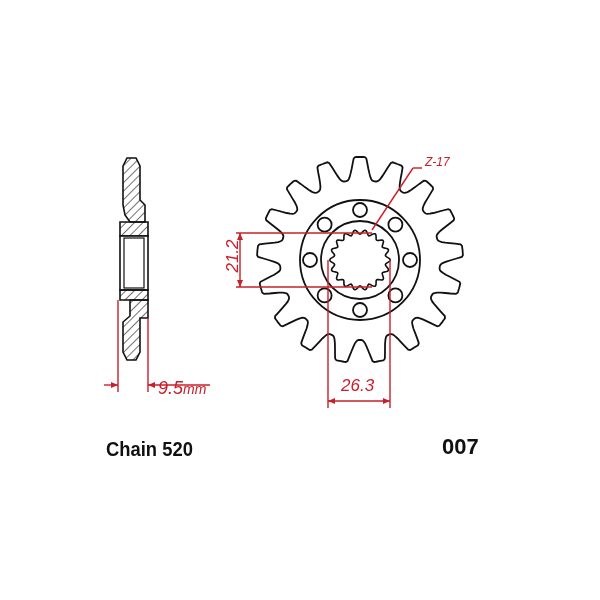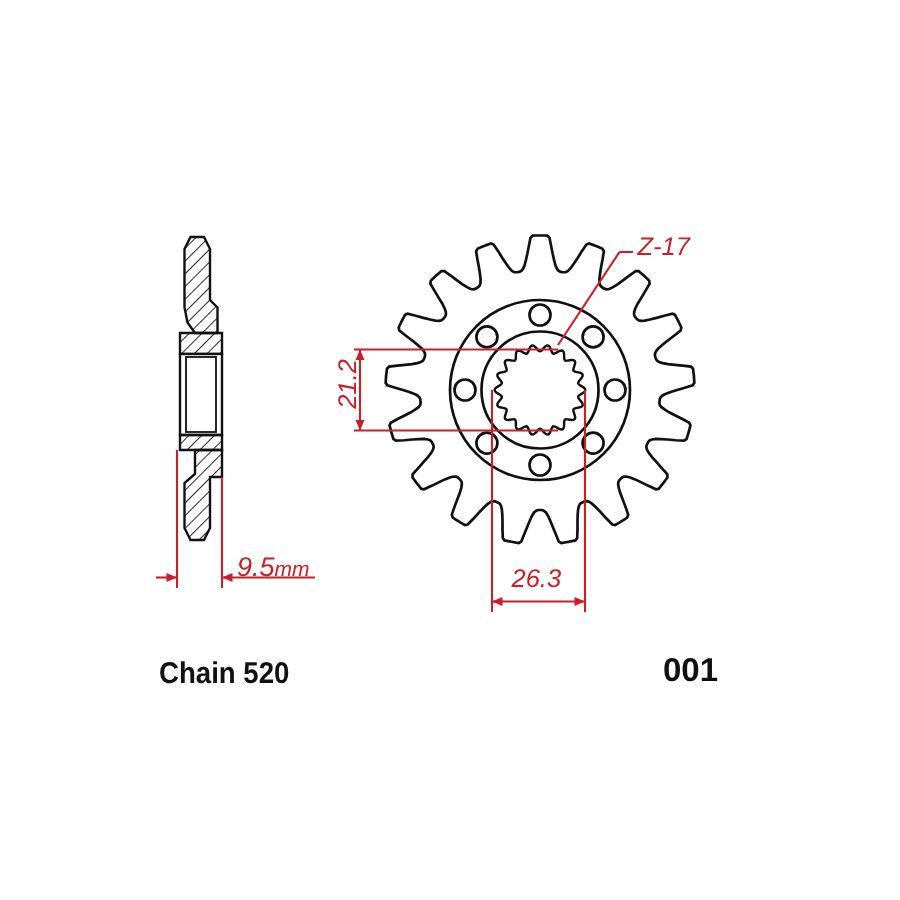--- a/index.html
+++ b/index.html
@@ -2,23 +2,23 @@
 <html><head>
 <meta charset="utf-8">
 <style>
   html, body { margin: 0; padding: 0; background: #ffffff; }
   body { width: 600px; height: 600px; position: relative; overflow: hidden; font-family: "Liberation Sans", sans-serif; }
   #drawing { position: absolute; left: 0; top: 0; width: 600px; height: 600px; }
   .lbl { position: absolute; font-family: "Liberation Sans", sans-serif; font-weight: bold; color: #111; }
   #chain-label { left: 106px; top: 438px; font-size: 20px; transform: scaleX(0.92); transform-origin: left center; }
   #part-label { left: 442px; top: 434px; font-size: 22px; }
   .dim { position: absolute; font-family: "Liberation Sans", sans-serif; font-style: italic; color: #c8202a; }
-  #dim-thick { left: 158px; top: 368px; font-size: 18px; }
+  #dim-thick { left: 158px; top: 378px; font-size: 18px; }
   #dim-thick-unit { font-size: 14px; }
-  #dim-z { left: 425px; top: 155px; font-size: 17px; }
+  #dim-z { left: 425px; top: 155px; font-size: 12px; }
   #dim-inner { left: 216px; top: 246px; font-size: 17px; transform: rotate(-90deg); transform-origin: center; }
   #dim-bore { left: 341px; top: 376px; font-size: 17px; }
 </style>
 </head>
 <body>
 
 <svg id="drawing" viewBox="0 0 600 600" xmlns="http://www.w3.org/2000/svg">
   <defs>
     <pattern id="hatch" patternUnits="userSpaceOnUse" width="6" height="6" patternTransform="rotate(45)">
       <line x1="0" y1="0" x2="0" y2="6" stroke="#111" stroke-width="1.2"></line>
@@ -86,13 +86,13 @@
     <line x1="413" y1="168" x2="422" y2="168"></line>
   </g>
 </svg>
 
 <div class="dim" id="dim-thick"><span>9.5</span><span id="dim-thick-unit">mm</span></div>
 <div class="dim" id="dim-z">Z-17</div>
 <div class="dim" id="dim-inner">21.2</div>
 <div class="dim" id="dim-bore">26.3</div>
 
 <div class="lbl" id="chain-label">Chain 520</div>
-<div class="lbl" id="part-label">001</div>
+<div class="lbl" id="part-label">007</div>
 
 </body></html>

